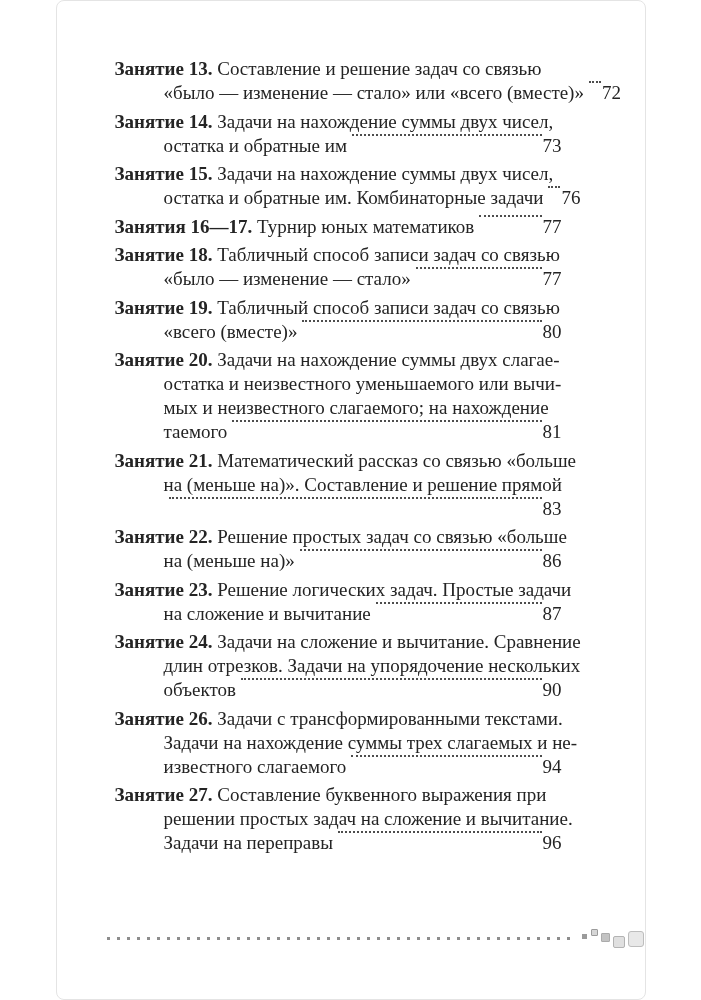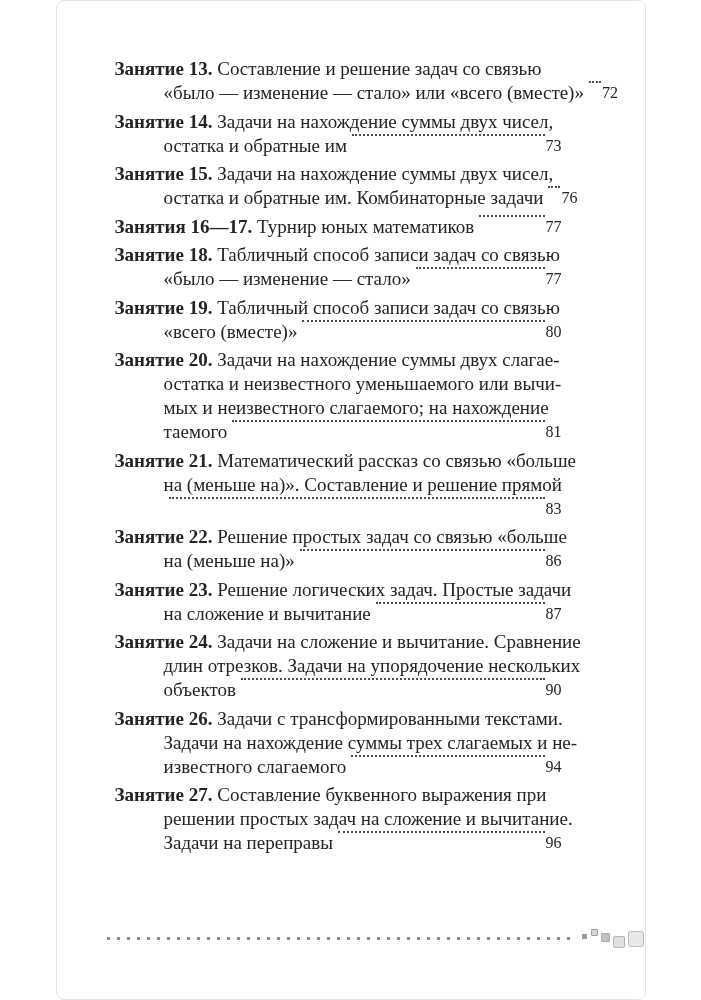--- a/index.html
+++ b/index.html
@@ -21,21 +21,21 @@
   .line.first{padding-left:58px;}
   .line.cont{padding-left:107px;}
   .label{font-weight:bold;}
   .line.last{display:flex;align-items:flex-end;padding-right:83px;}
   .line.last .text{white-space:nowrap;}
   .leader{
     flex:1 1 auto;min-width:12px;align-self:baseline;
     border-bottom:2px dotted #4d4d4d;
     margin-left:5px;margin-right:1px;
   }
-  .pagenum{font-size:16px;}
+  .pagenum{font-size:19px;}
   
   .dotline{
     position:absolute;left:50px;top:936px;width:467px;height:3px;
     background:repeating-linear-gradient(90deg,#8c8c8c 0 2.6px,transparent 2.6px 10px);
   }
   .sq{position:absolute;box-sizing:border-box;}
   .sq1{left:525px;top:933px;width:5px;height:5px;background:#9b9b9b;}
   .sq2{left:534px;top:928px;width:7px;height:7px;background:#d6d6d6;border:1px solid #9b9b9b;border-radius:1px;}
   .sq3{left:544px;top:932px;width:9px;height:9px;background:#c3c3c3;border:1px solid #ababab;border-radius:1px;}
   .sq4{left:556px;top:935px;width:12px;height:12px;background:#e0e0e0;border:1px solid #b3b3b3;border-radius:2px;}

